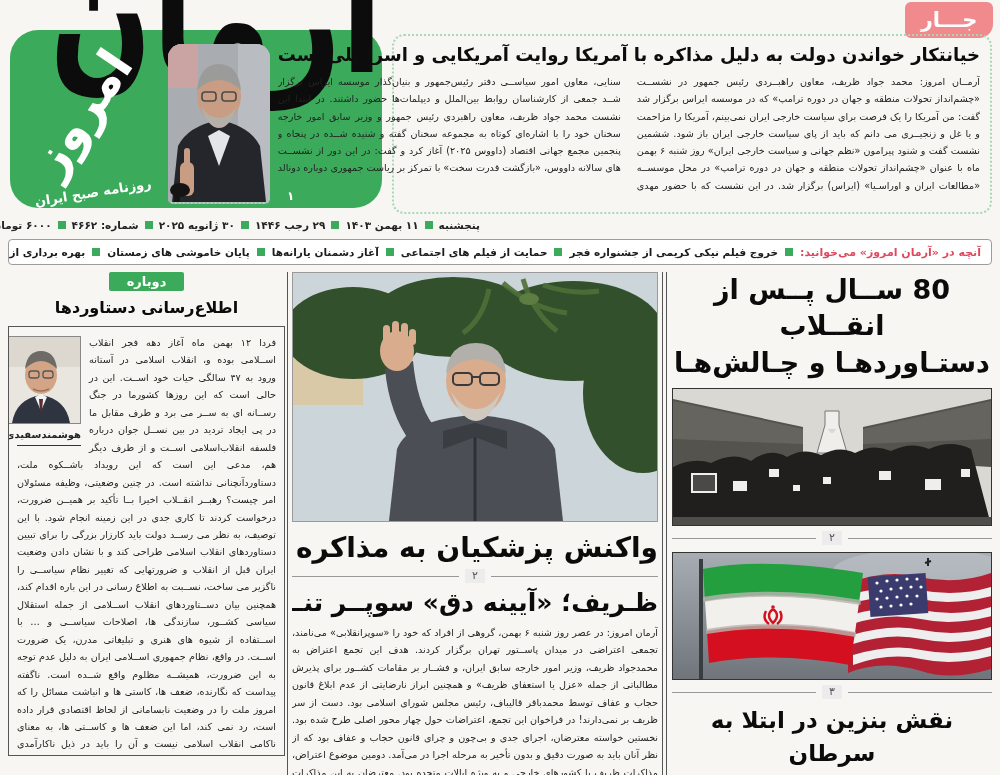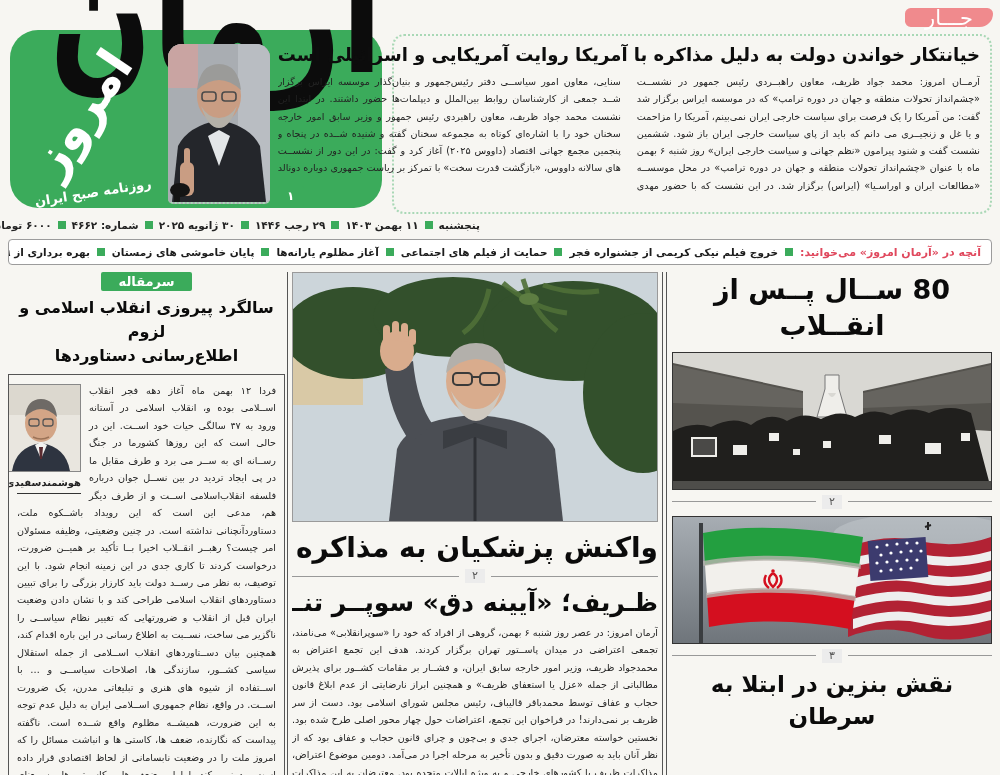--- a/index.html
+++ b/index.html
@@ -33,25 +33,25 @@
     transform:rotate(-56deg);
   }
   .logo-tagline {
     position:absolute; left:26px; bottom:12px;
     font-size:13px; font-weight:bold; color:#ffffff;
     transform:rotate(-9deg);
   }
 
   
   .corner-badge {
-    left:905px; top:8px; width:88px; height:19px;
+    left:905px; top:2px; width:88px; height:36px;
     background:#f08a8d; color:#fff;
     border-radius:6px 6px 14px 6px;
     display:flex; align-items:center; justify-content:center;
-    font-size:21px; font-weight:normal;
+    font-size:21px; font-weight:bold;
   }
   .corner-badge::after {
     content:""; position:absolute; right:72px; bottom:-8px;
     border:8px solid transparent; border-top-color:#f08a8d;
   }
 
   
   .lead-story {
     left:392px; top:34px; width:600px; height:180px;
     border:2px dotted #a9d8b6; border-radius:12px;
@@ -202,35 +202,36 @@
   <span>۶۰۰۰ تومان</span>
 </div>
 
 <div class="abs ticker">
   <span class="ticker-label">آنچه در «آرمان امروز» می‌خوانید:</span>
   <span class="gsq"></span>
   <span class="ticker-item">خروج فیلم نیکی کریمی از جشنواره فجر</span>
   <span class="gsq"></span>
   <span class="ticker-item">حمایت از فیلم های اجتماعی</span>
   <span class="gsq"></span>
-  <span class="ticker-item">آغاز مظلوم یارانه‌ها</span>
+  <span class="ticker-item">آغاز دشمنان یارانه‌ها</span>
   <span class="gsq"></span>
   <span class="ticker-item">پایان خاموشی های زمستان</span>
   <span class="gsq"></span>
   <span class="ticker-item">بهره برداری از ۱۲۹ پروژه در مریوان</span>
 
 </div>
 
 <div class="abs vr" style="left:287px"></div>
 <div class="abs vr" style="left:662px"></div>
 <div class="abs vr" style="left:666px"></div>
 
 <div class="abs col-right">
   <div class="story-title-xl">
     <div>80 ســال پــس از انقــلاب</div>
+    <div>دستـاوردهـا و چـالش‌هـا</div>
   </div>
   <div class="photo-frame" style="height:138px; margin-top:7px;">
     <svg width="318" height="136" viewBox="0 0 318 136">
       <rect width="318" height="136" fill="#d9d8d3"></rect>
       <polygon points="0,10 130,38 130,70 0,78" fill="#55534e"></polygon>
       <polygon points="318,10 190,38 190,70 318,78" fill="#55534e"></polygon>
       <path d="M0,12 L130,40 L130,55 L0,50 Z" fill="#6e6c66" opacity="0.7"></path>
       <path d="M318,12 L190,40 L190,55 L318,50 Z" fill="#6e6c66" opacity="0.7"></path>
       <path d="M152,22 h14 v14 l8,28 h-30 l8,-28 z" fill="#efeeea" stroke="#777" stroke-width="1"></path>
       <path d="M155,40 q4,8 8,0" fill="#d9d8d3"></path>
@@ -366,23 +367,22 @@
   <div class="marker-row">
     <span class="ln"></span>
       <span class="num">۲</span>
       <span class="ln"></span>
   </div>
   <div class="center-h2">ظـریف؛ «آیینه دق» سوپــر تنــدروها</div>
   <div class="center-body">آرمان امروز: در عصر روز شنبه ۶ بهمن، گروهی از افراد که خود را «سوپرانقلابی» می‌نامند، تجمعی اعتراضی در میدان پاســتور تهران برگزار کردند. هدف این تجمع اعتراض به محمدجواد ظریف، وزیر امور خارجه سابق ایران، و فشــار بر مقامات کشــور برای پذیرش مطالباتی از جمله «عزل یا استعفای ظریف» و همچنین ابراز نارضایتی از عدم ابلاغ قانون حجاب و عفاف توسط محمدباقر قالیباف، رئیس مجلس شورای اسلامی بود. دست از سر ظریف بر نمی‌دارند! در فراخوان این تجمع، اعتراضات حول چهار محور اصلی طرح شده بود. نخستین خواسته معترضان، اجرای جدی و بی‌چون و چرای قانون حجاب و عفاف بود که از نظر آنان باید به صورت دقیق و بدون تأخیر به مرحله اجرا در می‌آمد. دومین موضوع اعتراض، مذاکرات ظریف با کشورهای خارجی و به ویژه ایالات متحده بود. معترضان به این مذاکرات اعتراض داشتند و آن را مغایر با منافع جمهوری اسلامی و تساهل با دشمنان کشور می‌دیدند. محور سوم، خواسته پاسخ‌گویی قاطع به تهدیدات خارجی بود. معترضان تاکید داشتند…</div>
 </div>
 
 <div class="abs col-left">
-  <div class="kicker">سرمقاله</div>
+  <div class="kicker">دوباره</div>
   <div class="edit-title">
-    <div>سالگرد پیروزی انقلاب اسلامی و لزوم</div>
     <div>اطلاع‌رسانی دستاوردها</div>
   </div>
   <div class="edit-box">
     <div class="author-fig">
       <div class="author-photo">
         <svg width="78" height="86" viewBox="0 0 78 86">
           <rect width="78" height="86" fill="#e9e6df"></rect>
           <rect width="78" height="30" fill="#dcd8cf"></rect>
           <path d="M10,86 Q14,62 39,58 Q64,62 68,86 Z" fill="#2e3440"></path>
           <path d="M33,60 L39,74 L45,60 L39,57 Z" fill="#f2f2f0"></path>

